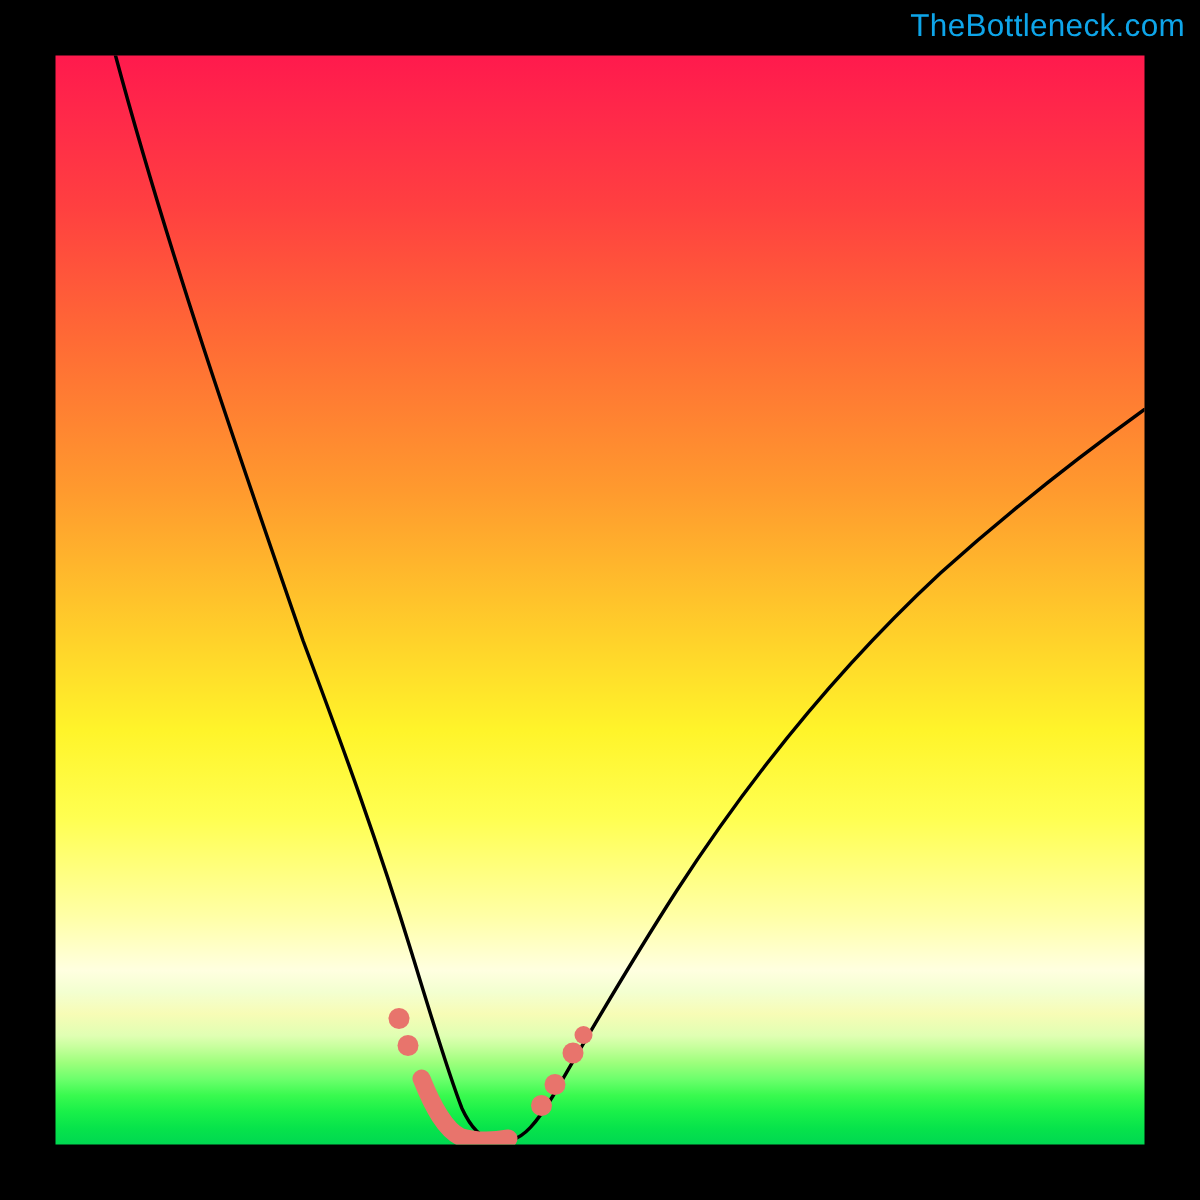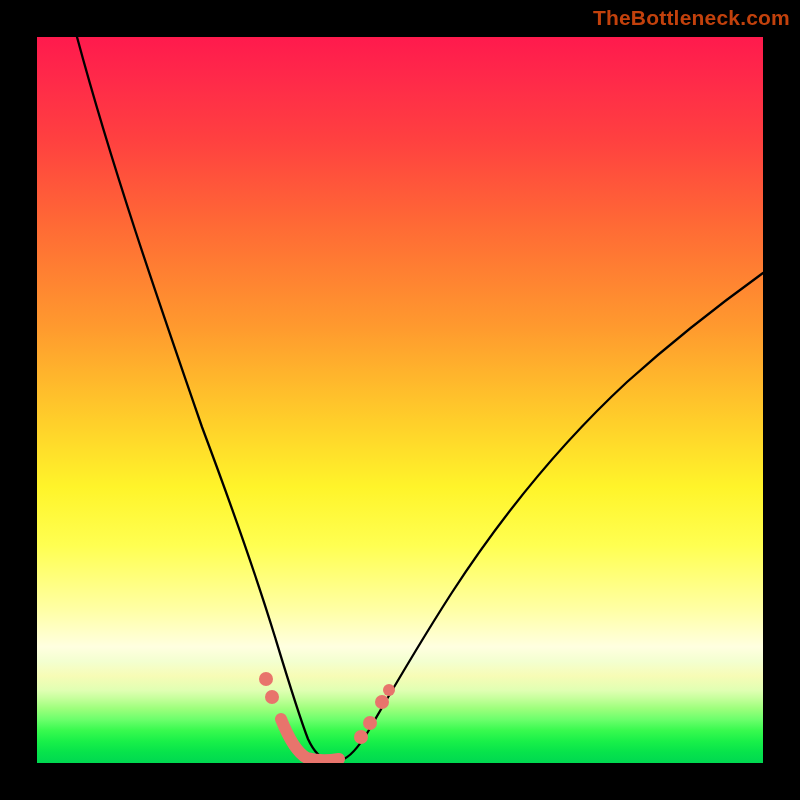--- a/index.html
+++ b/index.html
@@ -69,23 +69,23 @@
   .salmon-stroke {
     stroke: #e8746c;
     stroke-width: 12px;
     stroke-linecap: round;
     fill: none;
   }
   .watermark {
     position: absolute;
     right: 10px;
     top: 6px;
-    color: #c2410c;
+    color: #0ea5e9;
     font-size: 21px;
-    font-weight: 700;
+    font-weight: 400;
     letter-spacing: 0.2px;
     user-select: none;
   }
 </style>
 </head>
 <body>
 
 <div class="frame">
   <div class="plot-area">
     <svg class="svg-layer" viewBox="0 0 726 726" preserveAspectRatio="none">

